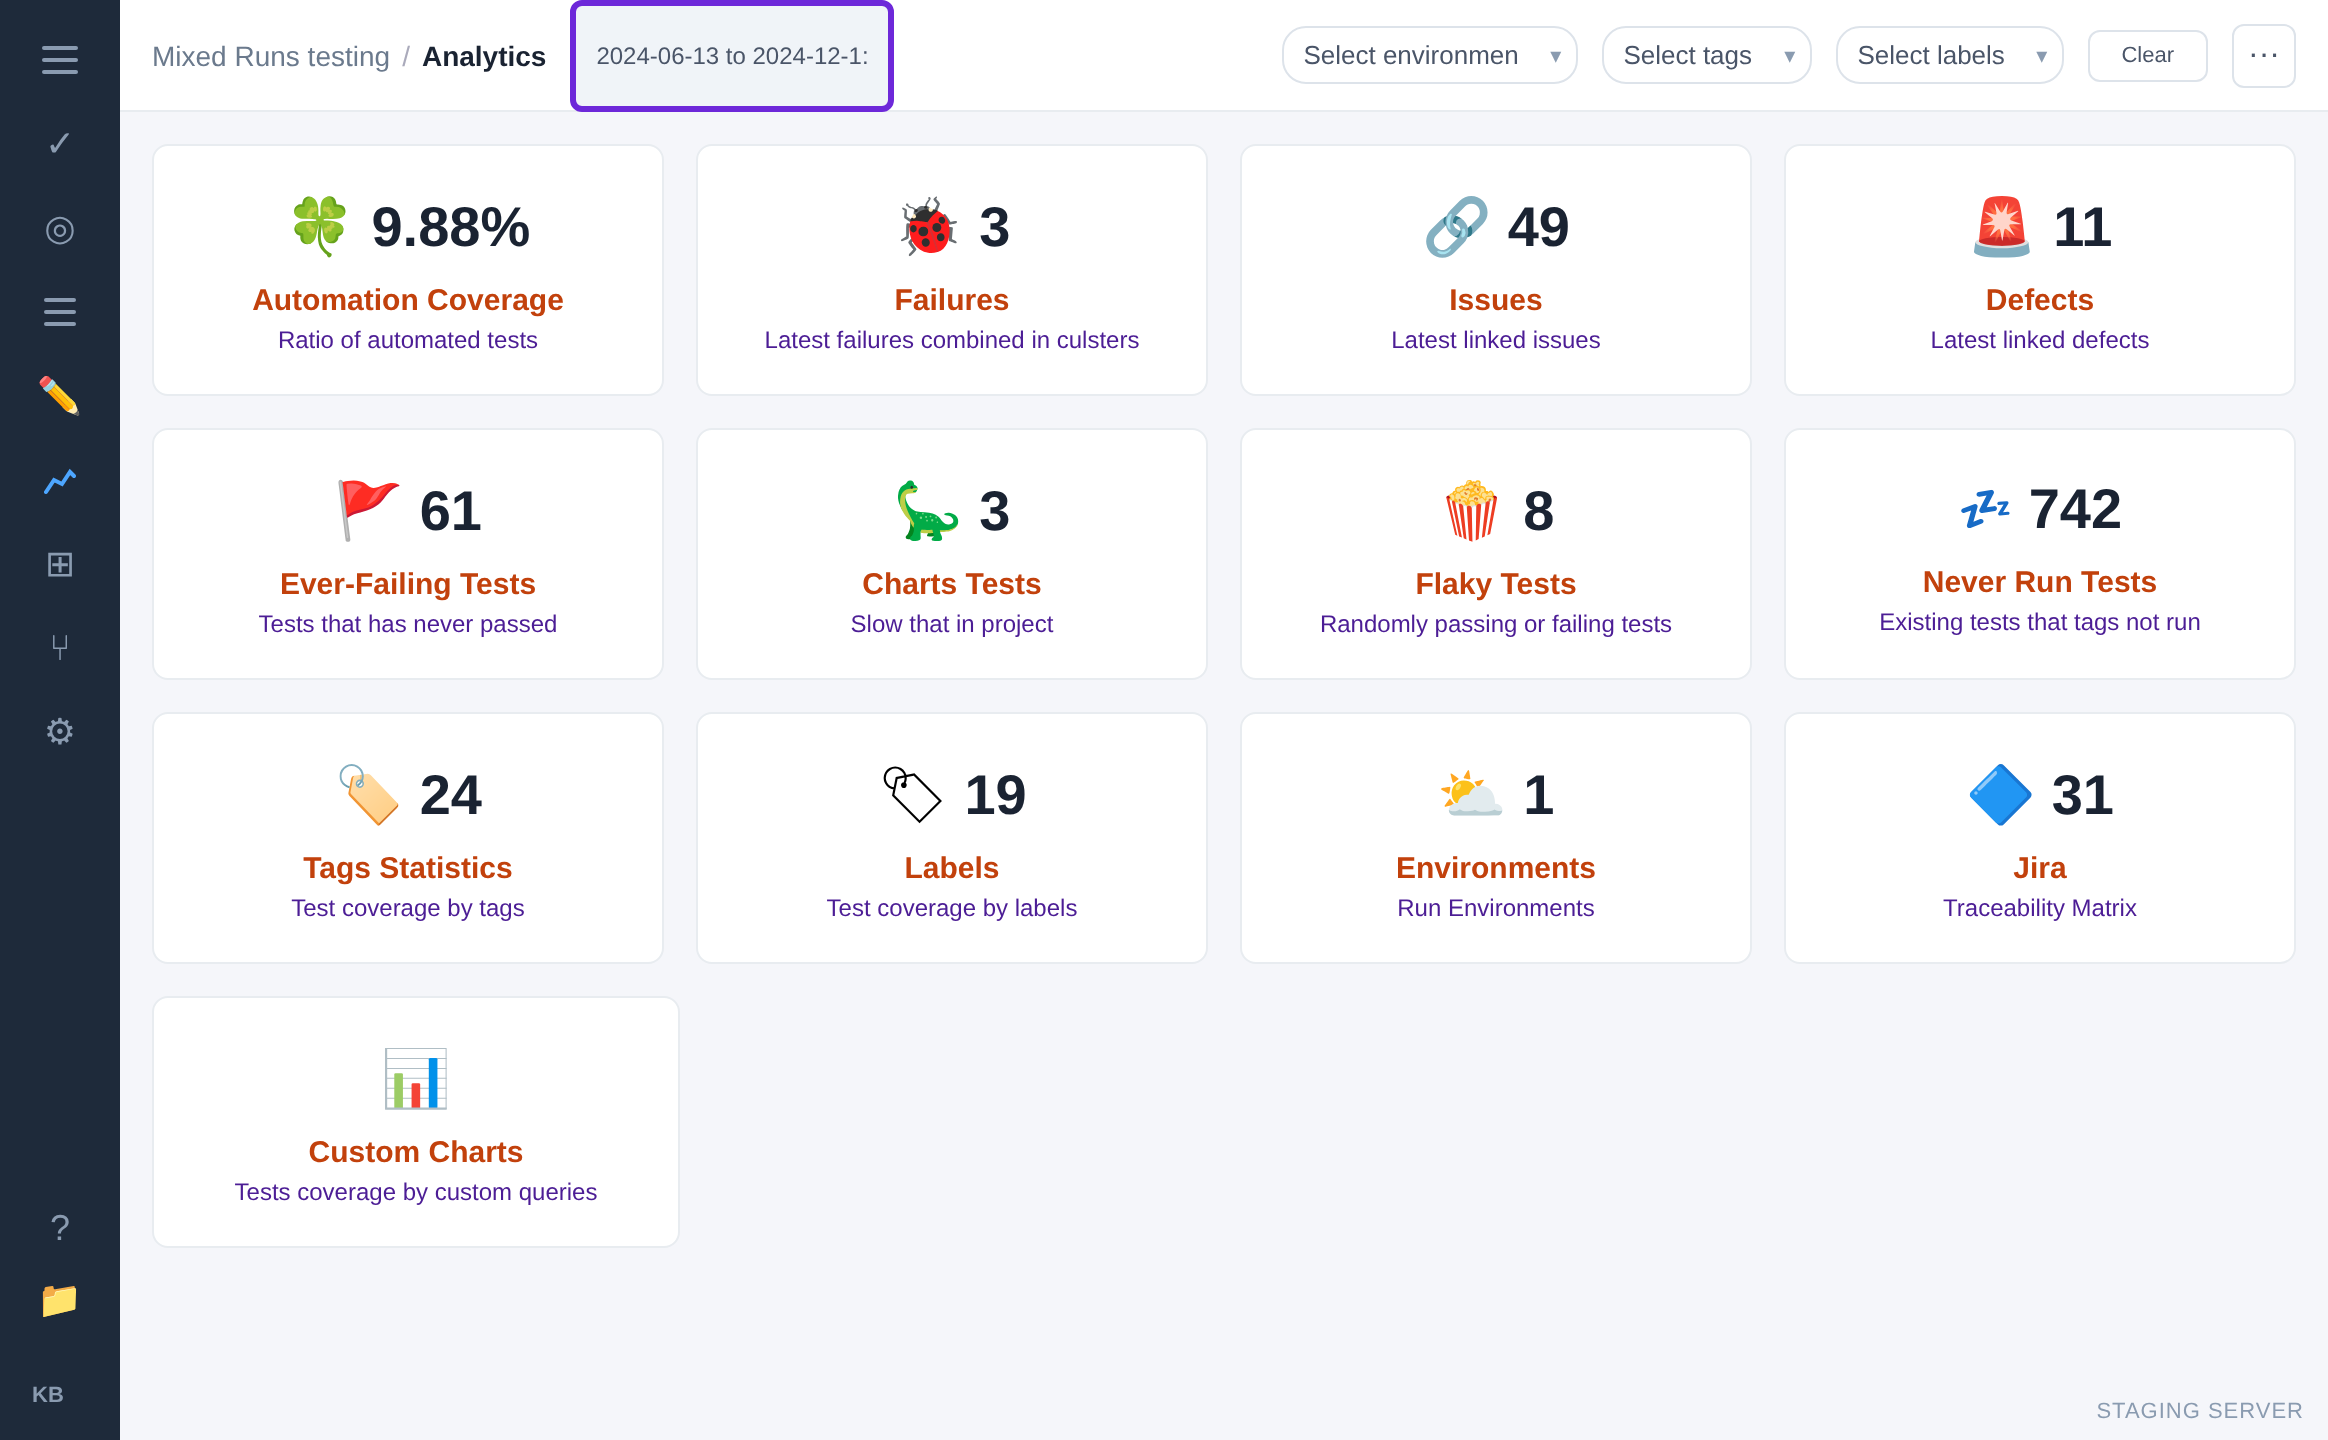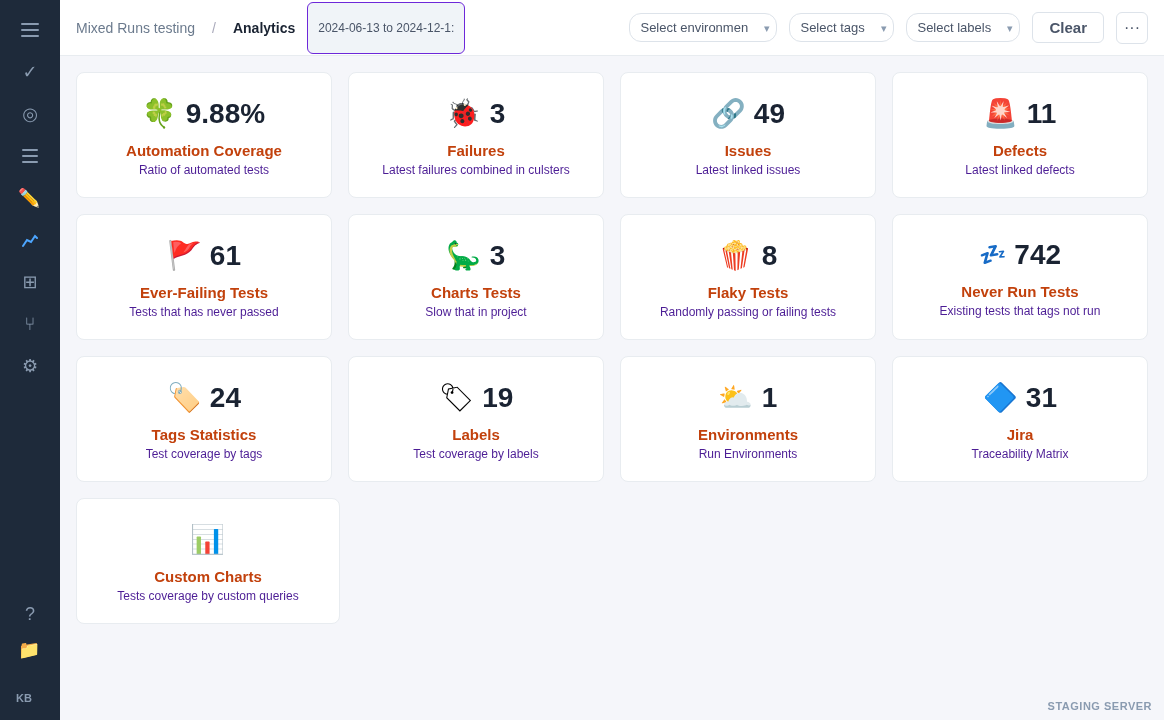--- a/index.html
+++ b/index.html
@@ -38,27 +38,27 @@
     .header {
       background: #fff;
       border-bottom: 1px solid #e8ecf0;
       padding: 0 16px;
       height: 56px;
       display: flex;
       align-items: center;
       gap: 12px;
       flex-shrink: 0;
     }
-    .breadcrumb { display: flex; align-items: center; gap: 17px; font-size: 14px; }
+    .breadcrumb { display: flex; align-items: center; gap: 6px; font-size: 14px; }
     .breadcrumb-item { color: #6b7a8d; }
     .breadcrumb-separator { color: #aab; }
     .breadcrumb-current { color: #1a2332; font-weight: 600; }
     .date-range {
       background: #f0f4f8;
-      border: 1px solid #6d28d9;
+      border: 3px solid #6d28d9;
       border-radius: 6px;
       padding: 18px 10px;
       font-size: 12px;
       color: #4a5568;
       white-space: nowrap;
     }
     .header-spacer { flex: 1; }
     .filter-select {
       background: #fff;
       border: 1px solid #dde3ea;
@@ -82,24 +82,24 @@
       transform: translateY(-50%);
       color: #8a9bb0;
       pointer-events: none;
       font-size: 11px;
     }
     .btn-clear {
       background: #fff;
       border: 1px solid #dde3ea;
       border-radius: 6px;
       padding: 6px 16px;
-      font-size: 15px;
+      font-size: 11px;
       color: #4a5568;
       cursor: pointer;
-      font-weight: 700;
+      font-weight: 400;
     }
     .btn-more {
       background: #fff;
       border: 1px solid #dde3ea;
       border-radius: 6px;
       width: 32px; height: 32px;
       display: flex; align-items: center; justify-content: center;
       cursor: pointer;
       font-size: 16px;
       color: #4a5568;
@@ -160,21 +160,21 @@
       margin-top: 16px;
       display: flex;
     }
 
     .staging-badge {
       position: fixed;
       bottom: 8px;
       right: 12px;
       font-size: 11px;
       color: #8a9bb0;
-      font-weight: 700;
+      font-weight: 400;
       letter-spacing: 0.5px;
       padding-left: 24px;
     }
   </style>
 </head>
 <body>
 
 <div class="sidebar">
   <div class="sidebar-icon">
     <svg width="18" height="14" viewBox="0 0 18 14" fill="currentColor">

